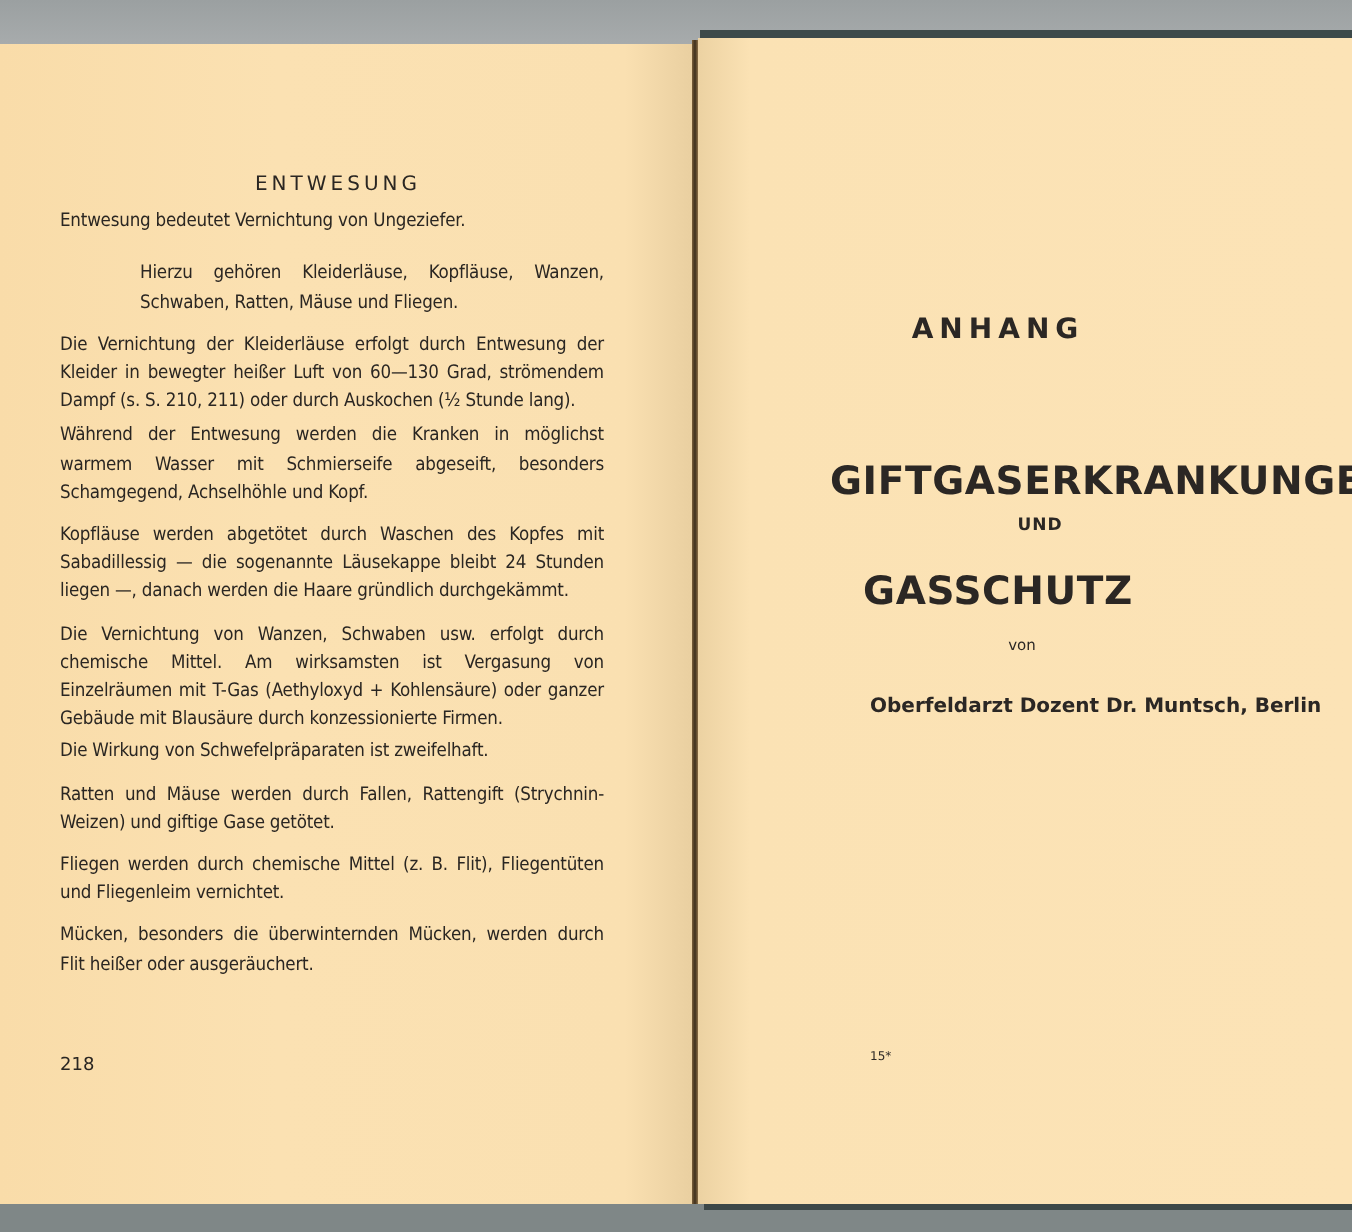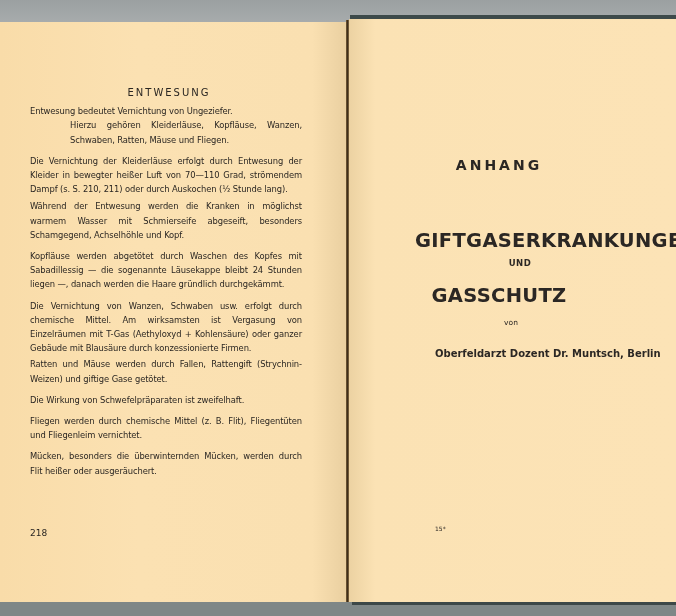--- a/index.html
+++ b/index.html
@@ -49,21 +49,21 @@
     line-height: 14.2px;
     letter-spacing: -0.1px;
   }
   .heading {
     text-align: center; font-weight: normal; letter-spacing: 2px;
     font-size: 10px; margin-bottom: 4px; padding-left: 6px;
     font-family: "DejaVu Sans", sans-serif;
   }
   .para { margin: 0 0 7px 0; text-align: justify; }
   .para.indent { padding-left: 40px; }
-  .para.tight { margin-bottom: 0; }
+  .para.tight { margin-bottom: 12px; }
   .page-num-left {
     position: absolute; left: 30px; top: 528px;
     font-family: "DejaVu Sans", sans-serif; font-size: 9px; color: #2a2622;
   }
   .right-content {
     position: absolute; left: 349px; top: 0; width: 327px; height: 456px;
     color: #2b2724;
     font-family: "DejaVu Sans", sans-serif;
   }
   .anhang {
@@ -103,26 +103,26 @@
 <div class="cover-edge-bottom"></div>
 
 <div class="page left"></div>
 <div class="page right"></div>
 <div class="spine"></div>
 
 <div class="left-content">
   <div class="heading">ENTWESUNG</div>
   <p class="para tight">Entwesung bedeutet Vernichtung von Ungeziefer.</p>
   <p class="para indent">Hierzu gehören Kleiderläuse, Kopfläuse, Wanzen, Schwaben, Ratten, Mäuse und Fliegen.</p>
-  <p class="para tight" style="margin-bottom:3px">Die Vernichtung der Kleiderläuse erfolgt durch Entwesung der Kleider in bewegter heißer Luft von 70—110 Grad, strömendem Dampf (s. S. 210, 211) oder durch Auskochen (½ Stunde lang).</p>
+  <p class="para tight" style="margin-bottom:3px">Die Vernichtung der Kleiderläuse erfolgt durch Entwesung der Kleider in bewegter heißer Luft von 60—130 Grad, strömendem Dampf (s. S. 210, 211) oder durch Auskochen (½ Stunde lang).</p>
   <p class="para">Während der Entwesung werden die Kranken in möglichst warmem Wasser mit Schmierseife abgeseift, besonders Schamgegend, Achselhöhle und Kopf.</p>
   <p class="para">Kopfläuse werden abgetötet durch Waschen des Kopfes mit Sabadillessig — die sogenannte Läusekappe bleibt 24 Stunden liegen —, danach werden die Haare gründlich durchgekämmt.</p>
   <p class="para tight" style="margin-bottom:2px">Die Vernichtung von Wanzen, Schwaben usw. erfolgt durch chemische Mittel. Am wirksamsten ist Vergasung von Einzelräumen mit T-Gas (Aethyloxyd + Kohlensäure) oder ganzer Gebäude mit Blausäure durch konzessionierte Firmen.</p>
+  <p class="para">Die Wirkung von Schwefelpräparaten ist zweifelhaft.</p>
   <p class="para">Ratten und Mäuse werden durch Fallen, Rattengift (Strychnin-Weizen) und giftige Gase getötet.</p>
-  <p class="para">Die Wirkung von Schwefelpräparaten ist zweifelhaft.</p>
   <p class="para">Fliegen werden durch chemische Mittel (z. B. Flit), Fliegentüten und Fliegenleim vernichtet.</p>
   <p class="para">Mücken, besonders die überwinternden Mücken, werden durch Flit heißer oder ausgeräuchert.</p>
 </div>
 
 <div class="page-num-left">218</div>
 
 <div class="right-content">
   <div class="anhang">ANHANG</div>
   <div class="title1">GIFTGASERKRANKUNGEN</div>
   <div class="und">UND</div>

